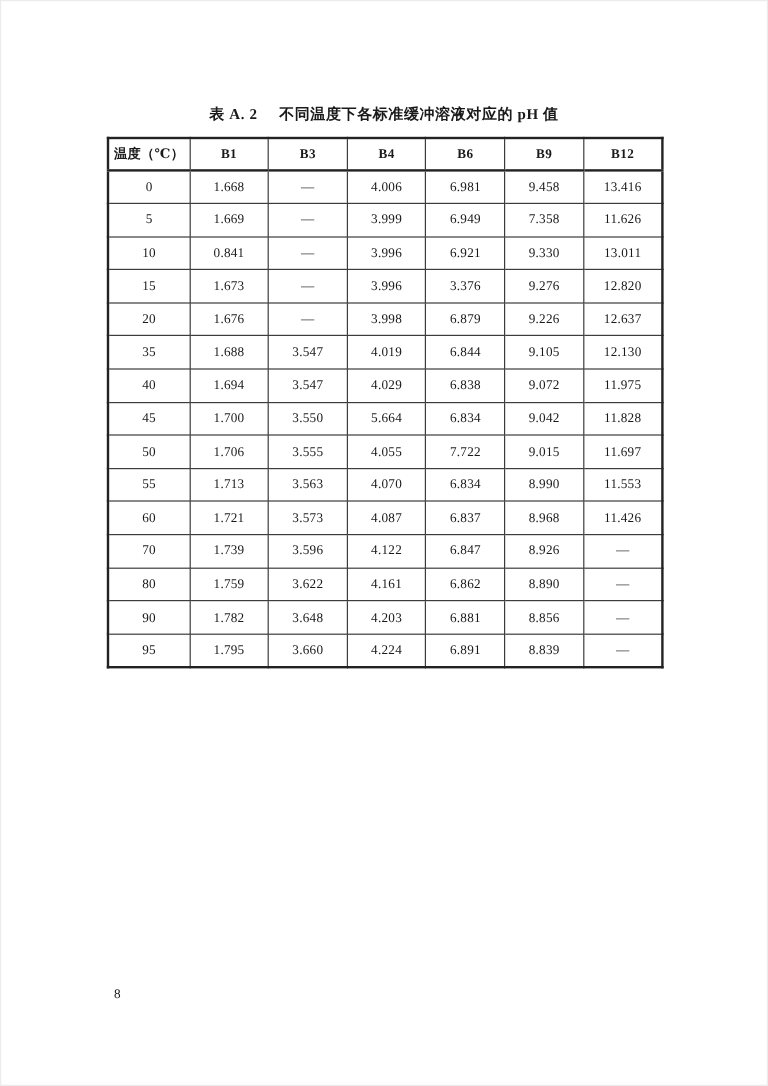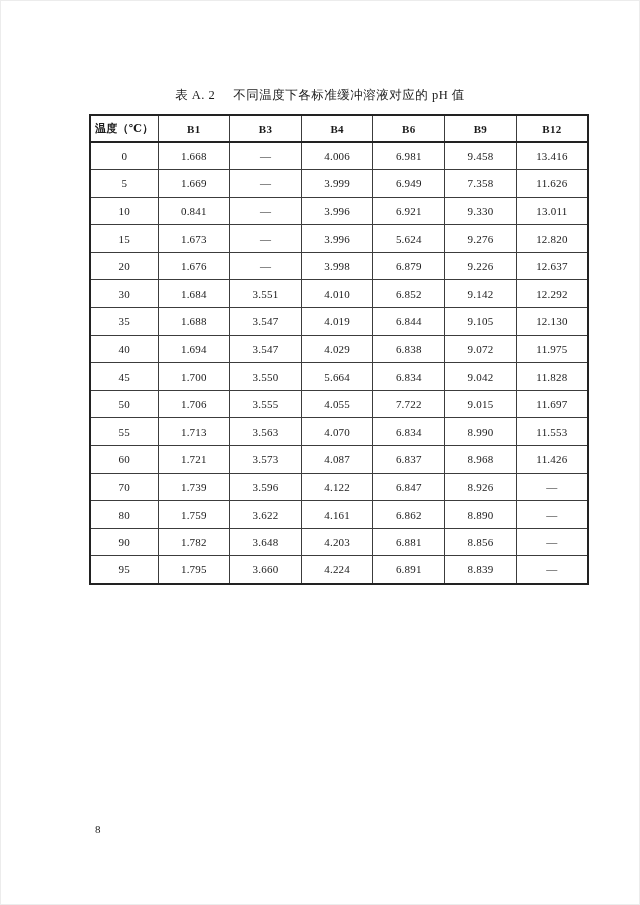--- a/index.html
+++ b/index.html
@@ -15,31 +15,31 @@
   .page {
     position: absolute;
     inset: 0;
     background: #ffffff;
     border: 1px solid #ececec;
   }
   .table-title {
     margin-top: 86px;
     text-align: center;
     font-size: 12.5px;
-    font-weight: normal;
+    font-weight: bold;
     line-height: 17px;
     letter-spacing: 0.5px;
     white-space: nowrap;
   }
   .title-gap { display: inline-block; width: 18px; }
   .ph-table {
     position: absolute;
     left: 88px;
     top: 113px;
-    width: 500px;
+    width: 464px;
     border-collapse: collapse;
     table-layout: fixed;
     border: 2px solid #222222;
     font-size: 11px;
   }
   .ph-table col.c0 { width: 68px; }
   .ph-table th, .ph-table td {
     border: 1px solid #3c3c3c;
     text-align: center;
     vertical-align: middle;
@@ -120,41 +120,32 @@
           <td>3.996</td>
           <td>6.921</td>
           <td>9.330</td>
           <td>13.011</td>
         </tr>
         <tr>
           <td>15</td>
           <td>1.673</td>
           <td>—</td>
           <td>3.996</td>
-          <td>5.624</td>
+          <td>3.376</td>
           <td>9.276</td>
           <td>12.820</td>
         </tr>
         <tr>
           <td>20</td>
           <td>1.676</td>
           <td>—</td>
           <td>3.998</td>
           <td>6.879</td>
           <td>9.226</td>
           <td>12.637</td>
-        </tr>
-        <tr>
-          <td>30</td>
-          <td>1.684</td>
-          <td>3.551</td>
-          <td>4.010</td>
-          <td>6.852</td>
-          <td>9.142</td>
-          <td>12.292</td>
         </tr>
         <tr>
           <td>35</td>
           <td>1.688</td>
           <td>3.547</td>
           <td>4.019</td>
           <td>6.844</td>
           <td>9.105</td>
           <td>12.130</td>
         </tr>

